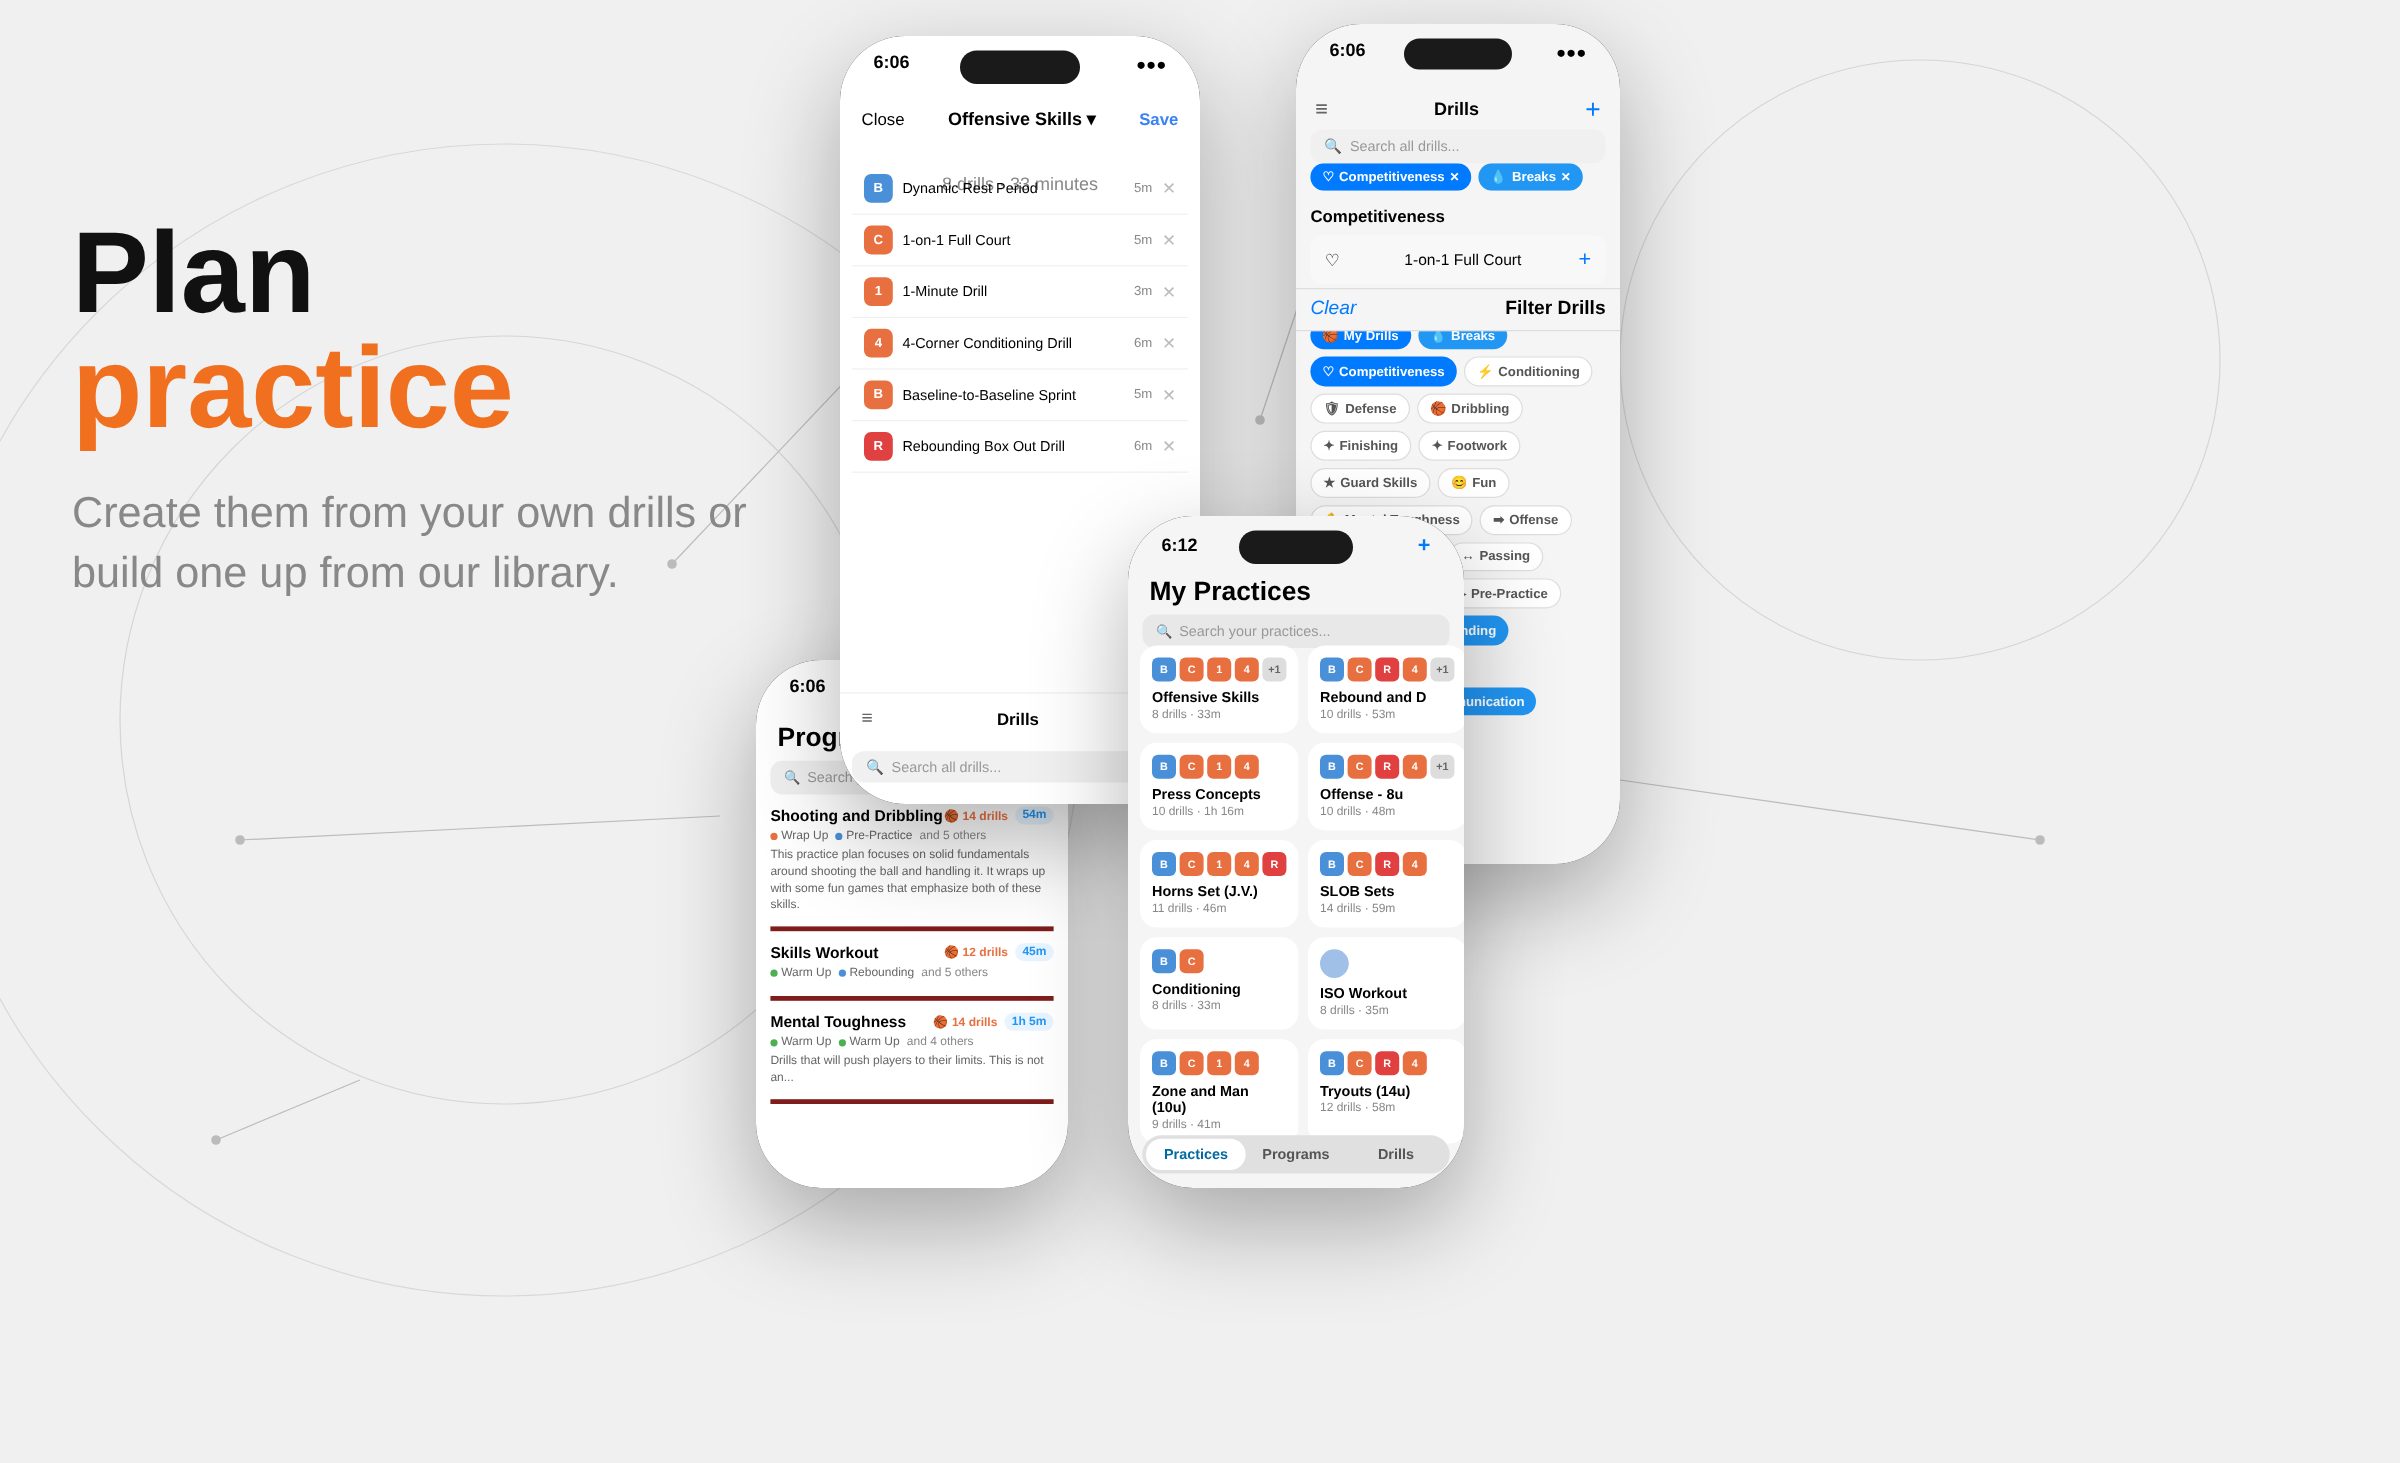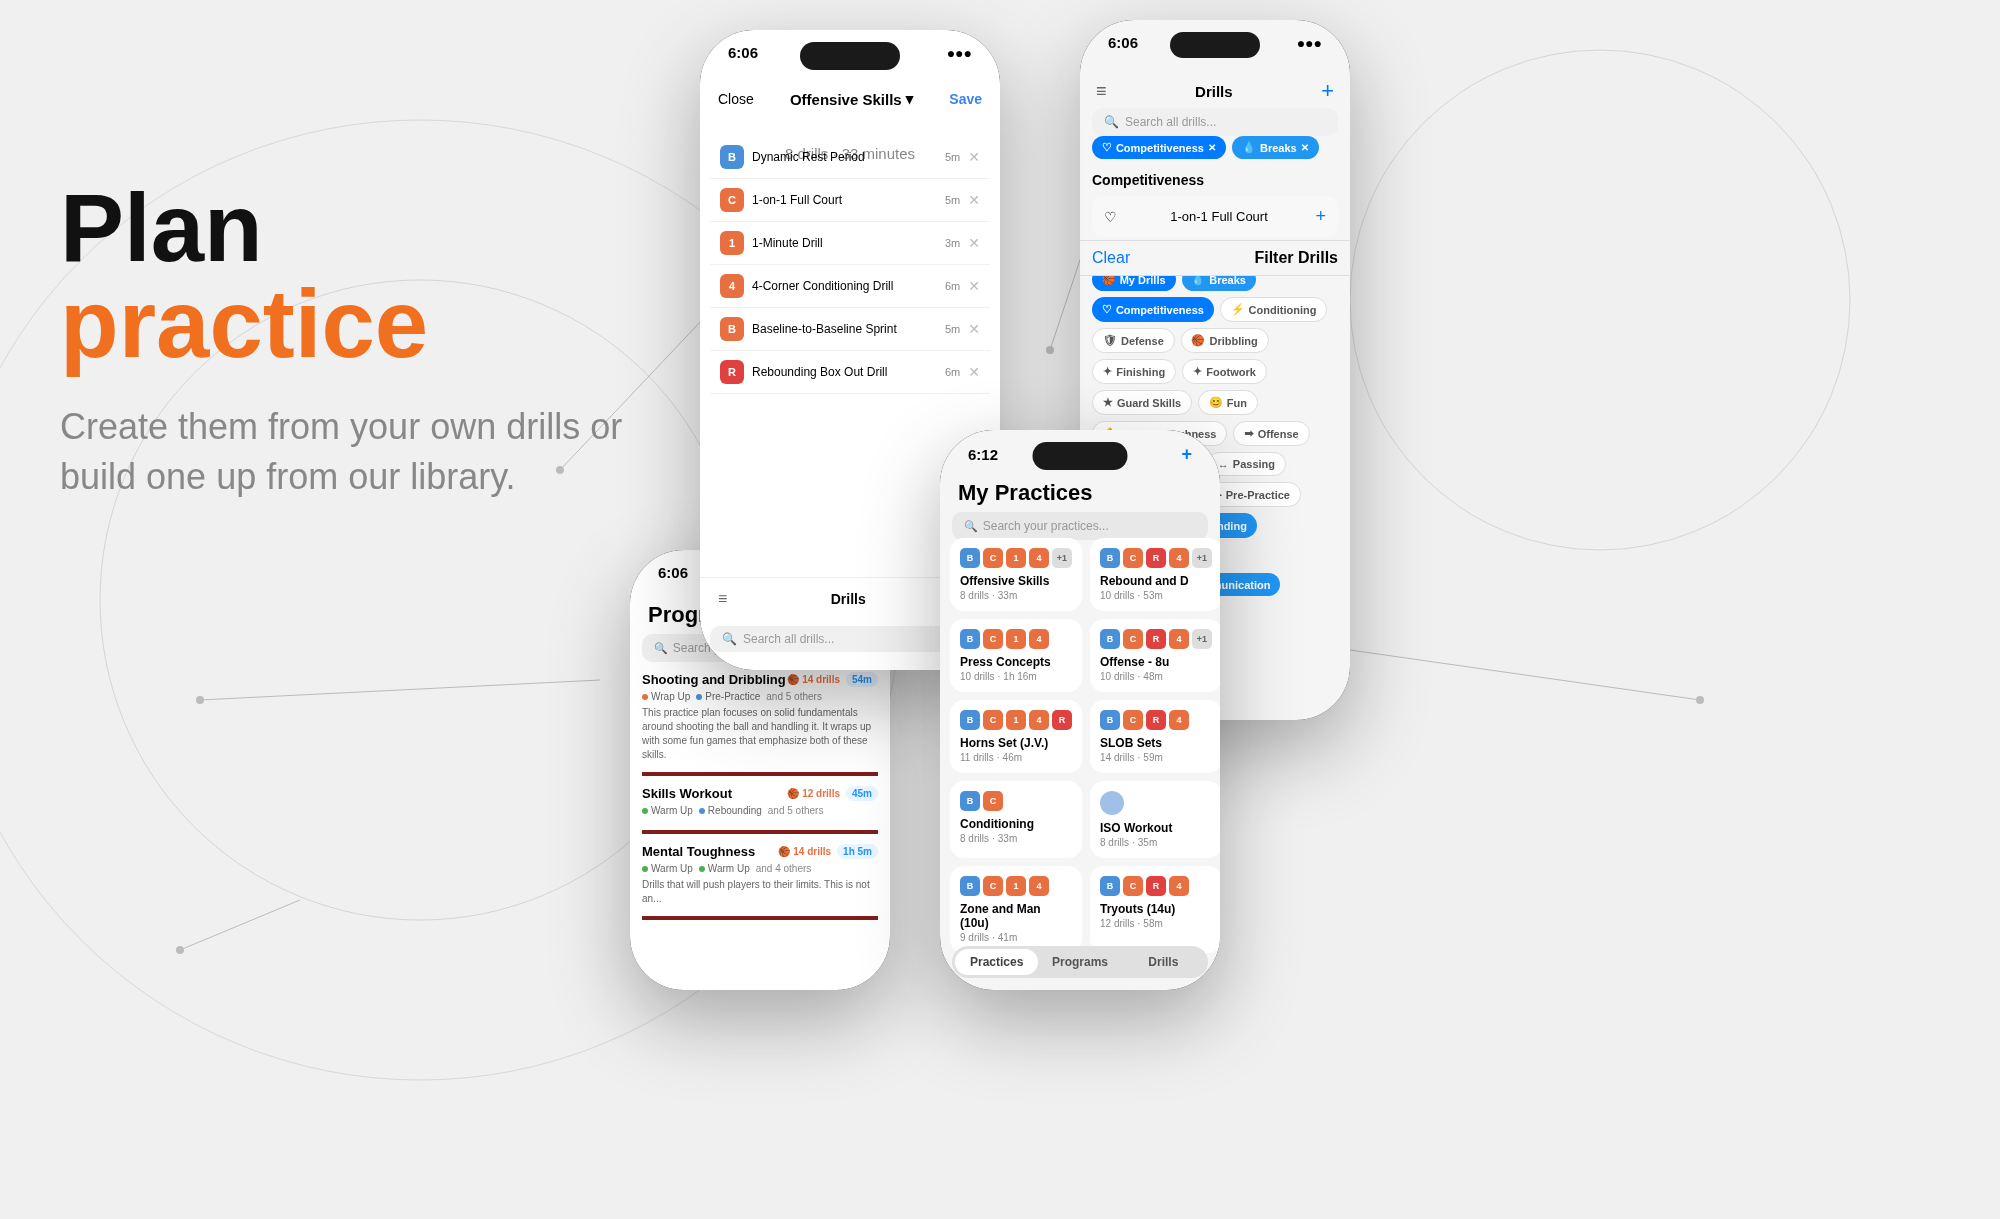--- a/index.html
+++ b/index.html
@@ -214,21 +214,21 @@
       background: #f8f8f8;
       border-radius: 10px;
       padding: 10px 12px;
       display: flex;
       align-items: center;
       justify-content: space-between;
       margin-bottom: 6px;
     }
     .p2-drill-name { font-weight: 500; font-size: 13px; }
     .p2-drill-plus { color: #007AFF; font-size: 18px; }
-    .p2-clear { color: #007AFF; }
+    .p2-clear { color: #007AFF; font-style: italic; }
     .p2-filter-title { font-weight: 600; }
 
     .p2-filter-tags {
       position: absolute;
       top: 248px;
       left: 0; right: 0;
       padding: 0 12px;
       display: flex;
       flex-wrap: wrap;
       gap: 6px;
@@ -400,21 +400,21 @@
     }
     .p4-tab {
       flex: 1;
       text-align: center;
       padding: 6px 4px;
       font-size: 12px;
       font-weight: 600;
       border-radius: 16px;
       color: #555;
     }
-    .p4-tab.active { background: #fff; color: #404040; }
+    .p4-tab.active { background: #fff; color: #0369a1; }
 
     
     .bg-svg {
       position: absolute;
       top: 0; left: 0;
       width: 100%; height: 100%;
       pointer-events: none;
       z-index: 0;
     }
 

